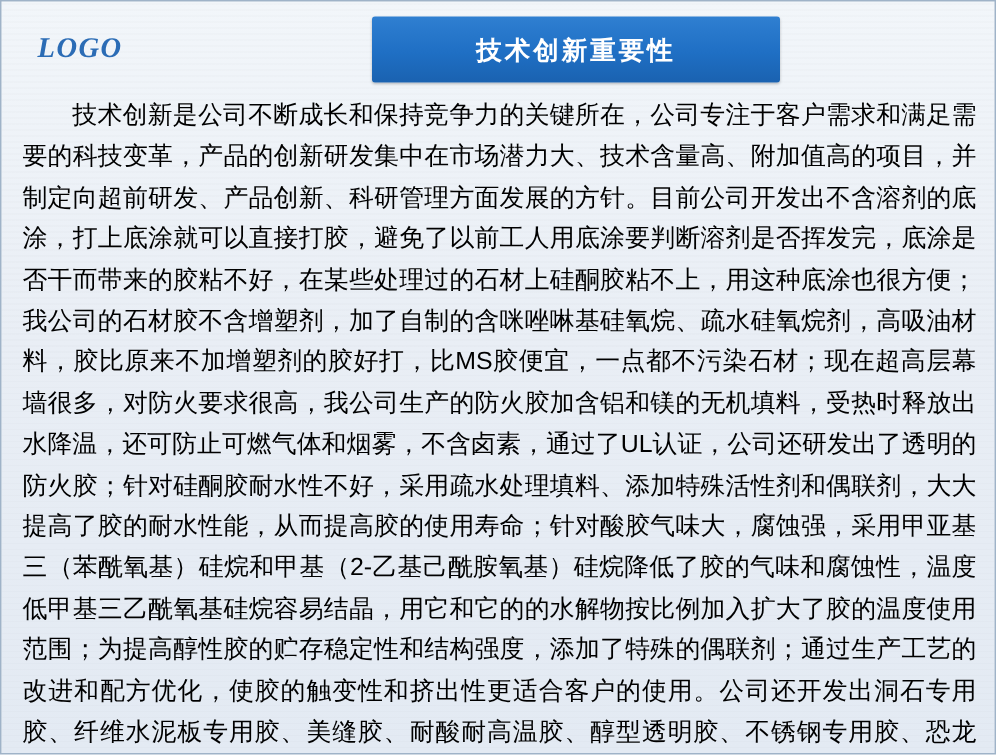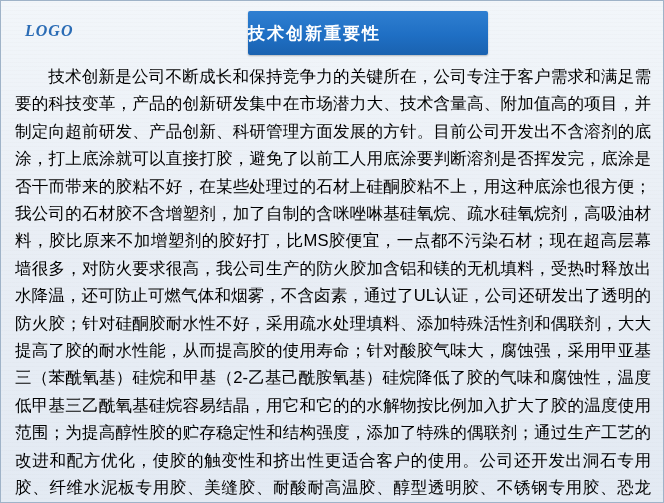--- a/index.html
+++ b/index.html
@@ -24,38 +24,39 @@
     overflow: hidden;
   }
   .header {
     position: relative;
     height: 62px;
   }
   .logo {
     position: absolute;
     left: 24px;
     top: 21px;
-    font-size: 16px;
+    font-size: 19px;
     font-weight: bold;
     font-style: italic;
     letter-spacing: 1px;
     color: #2b6cb5;
     font-family: "Liberation Serif", serif;
   }
   .title-bar {
     position: absolute;
     left: 247px;
     top: 10px;
-    width: 240px;
+    width: 272px;
     height: 44px;
     background: linear-gradient(180deg, #2f7fd1 0%, #1f6fc4 55%, #1a62b0 100%);
     border-radius: 2px;
     box-shadow: 0 1px 2px rgba(0,0,0,0.25);
     display: flex;
     align-items: center;
+    justify-content: center;
   }
   .title-bar .title-text {
     color: #ffffff;
     font-size: 17px;
     font-weight: bold;
     letter-spacing: 2px;
   }
   .body-text {
     position: absolute;
     left: 14px;

